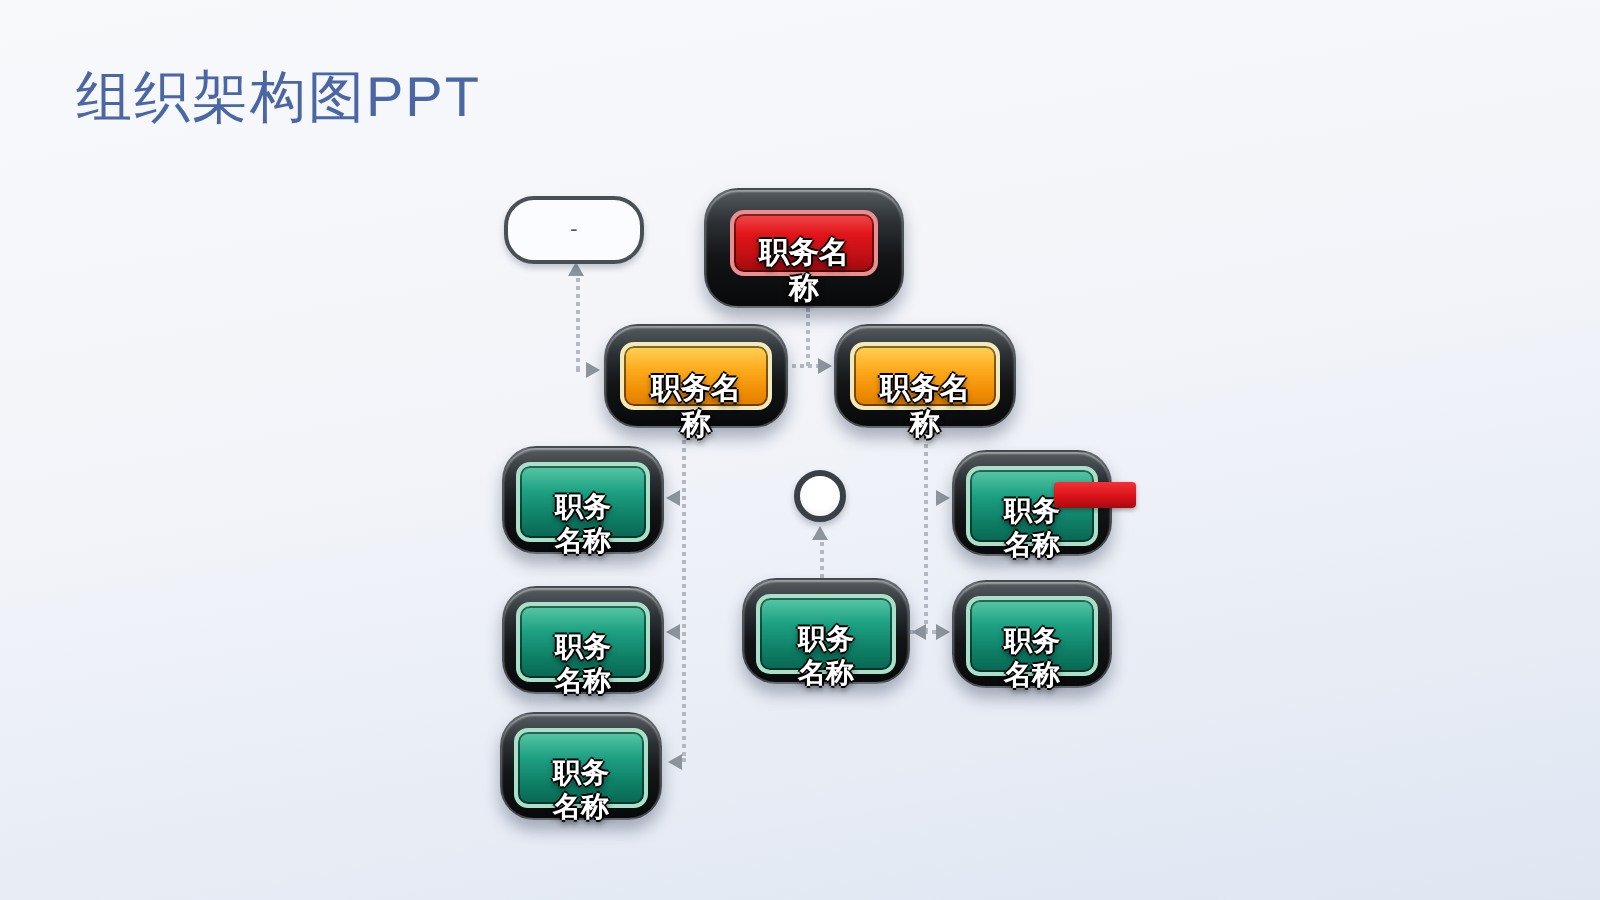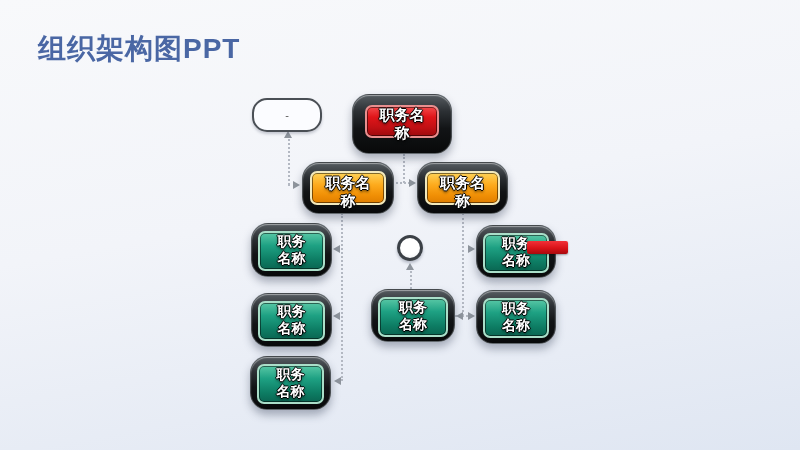--- a/index.html
+++ b/index.html
@@ -3,42 +3,42 @@
 <meta charset="utf-8">
 <style>
   html,body{margin:0;padding:0;}
   .stage{
     position:relative;width:800px;height:450px;overflow:hidden;
     font-family:"Liberation Sans","DejaVu Sans",sans-serif;
     background:linear-gradient(170deg,var(--bg-top) 0%,#f2f4f9 45%,var(--bg-bottom) 100%);
   }
   .title{
     position:absolute;left:38px;top:30px;margin:0;
-    font-size:28px;font-weight:bold;letter-spacing:1px;
+    font-size:28px;font-weight:normal;letter-spacing:1px;
     color:var(--title);
   }
   
   .node{
     position:absolute;z-index:2;border-radius:17px;
     background:linear-gradient(180deg,#565c61 0%,#2c3034 28%,#121416 58%,#08090a 100%);
     border:1px solid rgba(110,116,122,.6);
     box-shadow:0 5px 8px rgba(50,60,85,.38), inset 0 1px 1px rgba(255,255,255,.45);
   }
   .plate{
     position:absolute;border-radius:7px;
     box-shadow:inset 0 0 0 1px rgba(0,0,0,.5);
   }
   .node.red  .plate{left:12px;right:12px;top:10px;height:29px;border:2px solid var(--red-border);
     background:linear-gradient(180deg,#f4494b 0%,var(--red-top) 35%,#c21014 70%,var(--red-bottom) 100%);}
   .node.orange .plate{left:7px;right:7px;top:8px;height:30px;border:2px solid var(--orange-border);
     background:linear-gradient(180deg,#ffd257 0%,var(--orange-top) 40%,#f08f05 75%,var(--orange-bottom) 100%);}
   .node.green .plate{left:6px;right:6px;top:7px;height:36px;border:2px solid var(--green-border);
     background:linear-gradient(180deg,#57c7a5 0%,var(--green-top) 35%,#0d7c63 75%,var(--green-bottom) 100%);}
   .nlabel{
-    position:absolute;left:0;right:0;margin:0 auto;text-align:center;
+    position:absolute;left:0;right:0;margin:12px auto;text-align:center;
     color:#fff;font-weight:bold;z-index:3;
     text-shadow:1px 0 0 #000,-1px 0 0 #000,0 1px 0 #000,0 -1px 0 #000,0 2px 3px rgba(0,0,0,.7);
   }
   .node.red .nlabel,.node.orange .nlabel{top:11px;width:50px;font-size:15px;line-height:18px;}
   .node.green .nlabel{top:9px;width:34px;font-size:14px;line-height:17px;}
   
   .pill{
     position:absolute;z-index:2;border-radius:15px;
     background:rgba(252,253,255,.9);border:2px solid #4a4f55;
     box-shadow:0 2px 3px rgba(50,60,85,.25);

